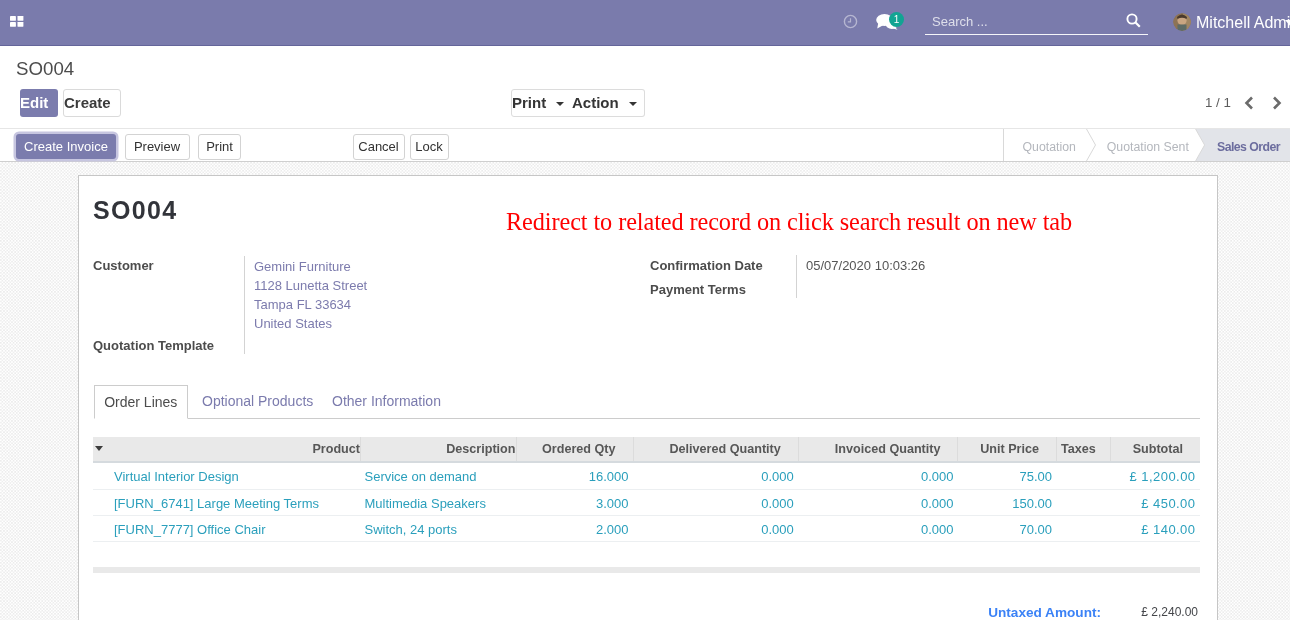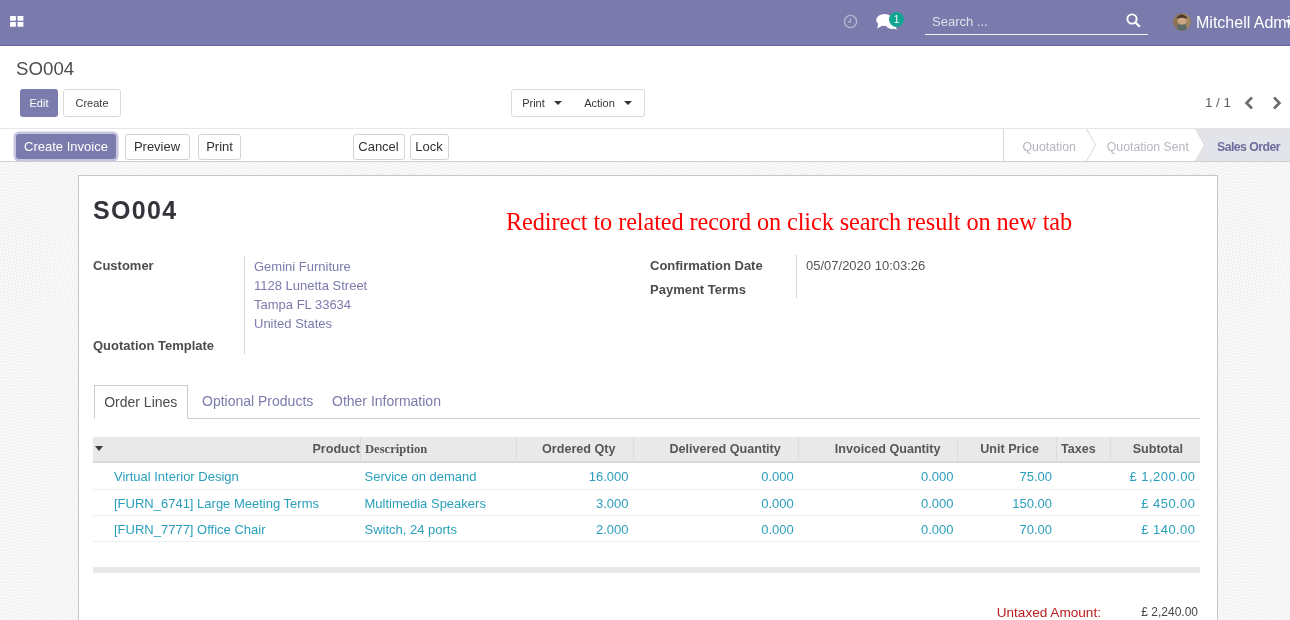--- a/index.html
+++ b/index.html
@@ -14,21 +14,21 @@
 #mag { position:absolute; left:1125px; top:12px; }
 #clock { position:absolute; left:843px; top:14px; }
 #chat { position:absolute; left:875px; top:14px; }
 #badge { position:absolute; left:889px; top:12px; width:15px; height:15px; background:#12a493; border-radius:50%; color:#fff; font-size:10px; text-align:center; line-height:15px; }
 #avatar { position:absolute; left:1173px; top:12.5px; width:18px; height:18px; border-radius:50%; overflow:hidden; }
 #uname { position:absolute; left:1196px; top:14px; color:#fff; font-size:16px; white-space:nowrap; }
 #ucaret { position:absolute; left:1285px; top:19.5px; width:0; height:0; border-left:6px solid transparent; border-right:6px solid transparent; border-top:7px solid #fff; }
 
 
 #breadcrumb { position:absolute; left:16px; top:58px; font-size:18.7px; color:#4c4c4c; }
-.btn { position:absolute; height:28px; border-radius:3px; font-size:11px; text-align:center; line-height:26px; }
+.btn { position:absolute; height:28px; border-radius:3px; font-size:15px; text-align:left; line-height:26px;font-weight:bold; }
 #btn-edit { left:20px; top:89px; width:38px; background:#7b7cad; color:#fff; line-height:28px; }
 #btn-create { left:63px; top:89px; width:58px; background:#fff; border:1px solid #dadada; color:#3b3b3b; }
 #btn-print { left:511px; top:88.5px; width:62px; background:#fff; border:1px solid #dcdcdc; border-radius:3px 0 0 3px; color:#353535; }
 #btn-action { left:572px; top:88.5px; width:73px; background:#fff; border:1px solid #dcdcdc; border-left:none; border-radius:0 3px 3px 0; color:#353535; }
 .dcaret { display:inline-block; vertical-align:2px; margin-left:6px; width:0; height:0; border-left:4px solid transparent; border-right:4px solid transparent; border-top:4.5px solid #353535; }
 #pager { position:absolute; left:1205px; top:94.5px; font-size:13.3px; color:#5c5c5c; }
 #pg-prev { position:absolute; left:1243px; top:96px; }
 #pg-next { position:absolute; left:1271px; top:96px; }
 
 
@@ -63,21 +63,21 @@
 
 #olt { position:absolute; left:93px; top:437px; width:1107px; border-collapse:collapse; table-layout:fixed; font-size:13px; }
 #olt th { background:#e9e9e9; font-size:12.6px; font-weight:bold; color:#575757; height:25px; border-bottom:2px solid #d5dade; padding:0; border-left:1px solid #dcdcdc; }
 #olt th:first-child { border-left:none; }
 #olt td { height:26px; border-bottom:1px solid #eceff1; padding:2px 0 0 0; color:#2a9fbc; }
 #olt tr.r1 td { height:27px; }
 .num { text-align:right; }
 #olt th.num { padding-right:17px; }
 #olt td.num { padding-right:4.5px; }
 #strip { position:absolute; left:93px; top:567px; width:1107px; height:6px; background:#e9e9e9; }
-#untax-l { position:absolute; left:901px; top:605px; width:200px; text-align:right; font-weight:normal; color:#b91c1c; font-size:13.6px; }
+#untax-l { position:absolute; left:901px; top:605px; width:200px; text-align:right; font-weight:bold; color:#3b82f6; font-size:13.6px; }
 #untax-v { position:absolute; left:1048px; top:605px; width:150px; text-align:right; color:#44464a; font-size:12px; }
 </style>
 </head>
 <body>
 
 <div id="nav"></div>
 <svg id="apps" width="14" height="11" viewBox="0 0 14 11">
     <g fill="#fff">
       <rect x="0" y="0" width="5.9" height="4.7" rx="0.4"></rect>
       <rect x="7.5" y="0" width="5.9" height="4.7" rx="0.4"></rect>
@@ -179,21 +179,21 @@
       <col style="width:117px">
       <col style="width:165.3px">
       <col style="width:159.7px">
       <col style="width:98.5px">
       <col style="width:54.2px">
       <col style="width:89.3px">
   </colgroup>
   <tbody>
       <tr>
     <th style="text-align:right; padding-left:21px; position:relative;"><span style="position:absolute; left:2px; top:9px; width:0; height:0; border-left:4px solid transparent; border-right:4px solid transparent; border-top:5px solid #3c3c3c;"></span>Product</th>
-    <th style="text-align:left; padding-left:4px;font-family:Liberation Serif, serif;">Description</th>
+    <th style="text-align:right; padding-left:4px;">Description</th>
     <th class="num">Ordered Qty</th>
     <th class="num">Delivered Quantity</th>
     <th class="num">Invoiced Quantity</th>
     <th class="num">Unit Price</th>
     <th style="text-align:left; padding-left:4px;">Taxes</th>
     <th class="num">Subtotal</th>
   </tr>
   <tr class="r1">
     <td style="padding-left:21px;">Virtual Interior Design</td>
     <td style="padding-left:4px;">Service on demand</td>

